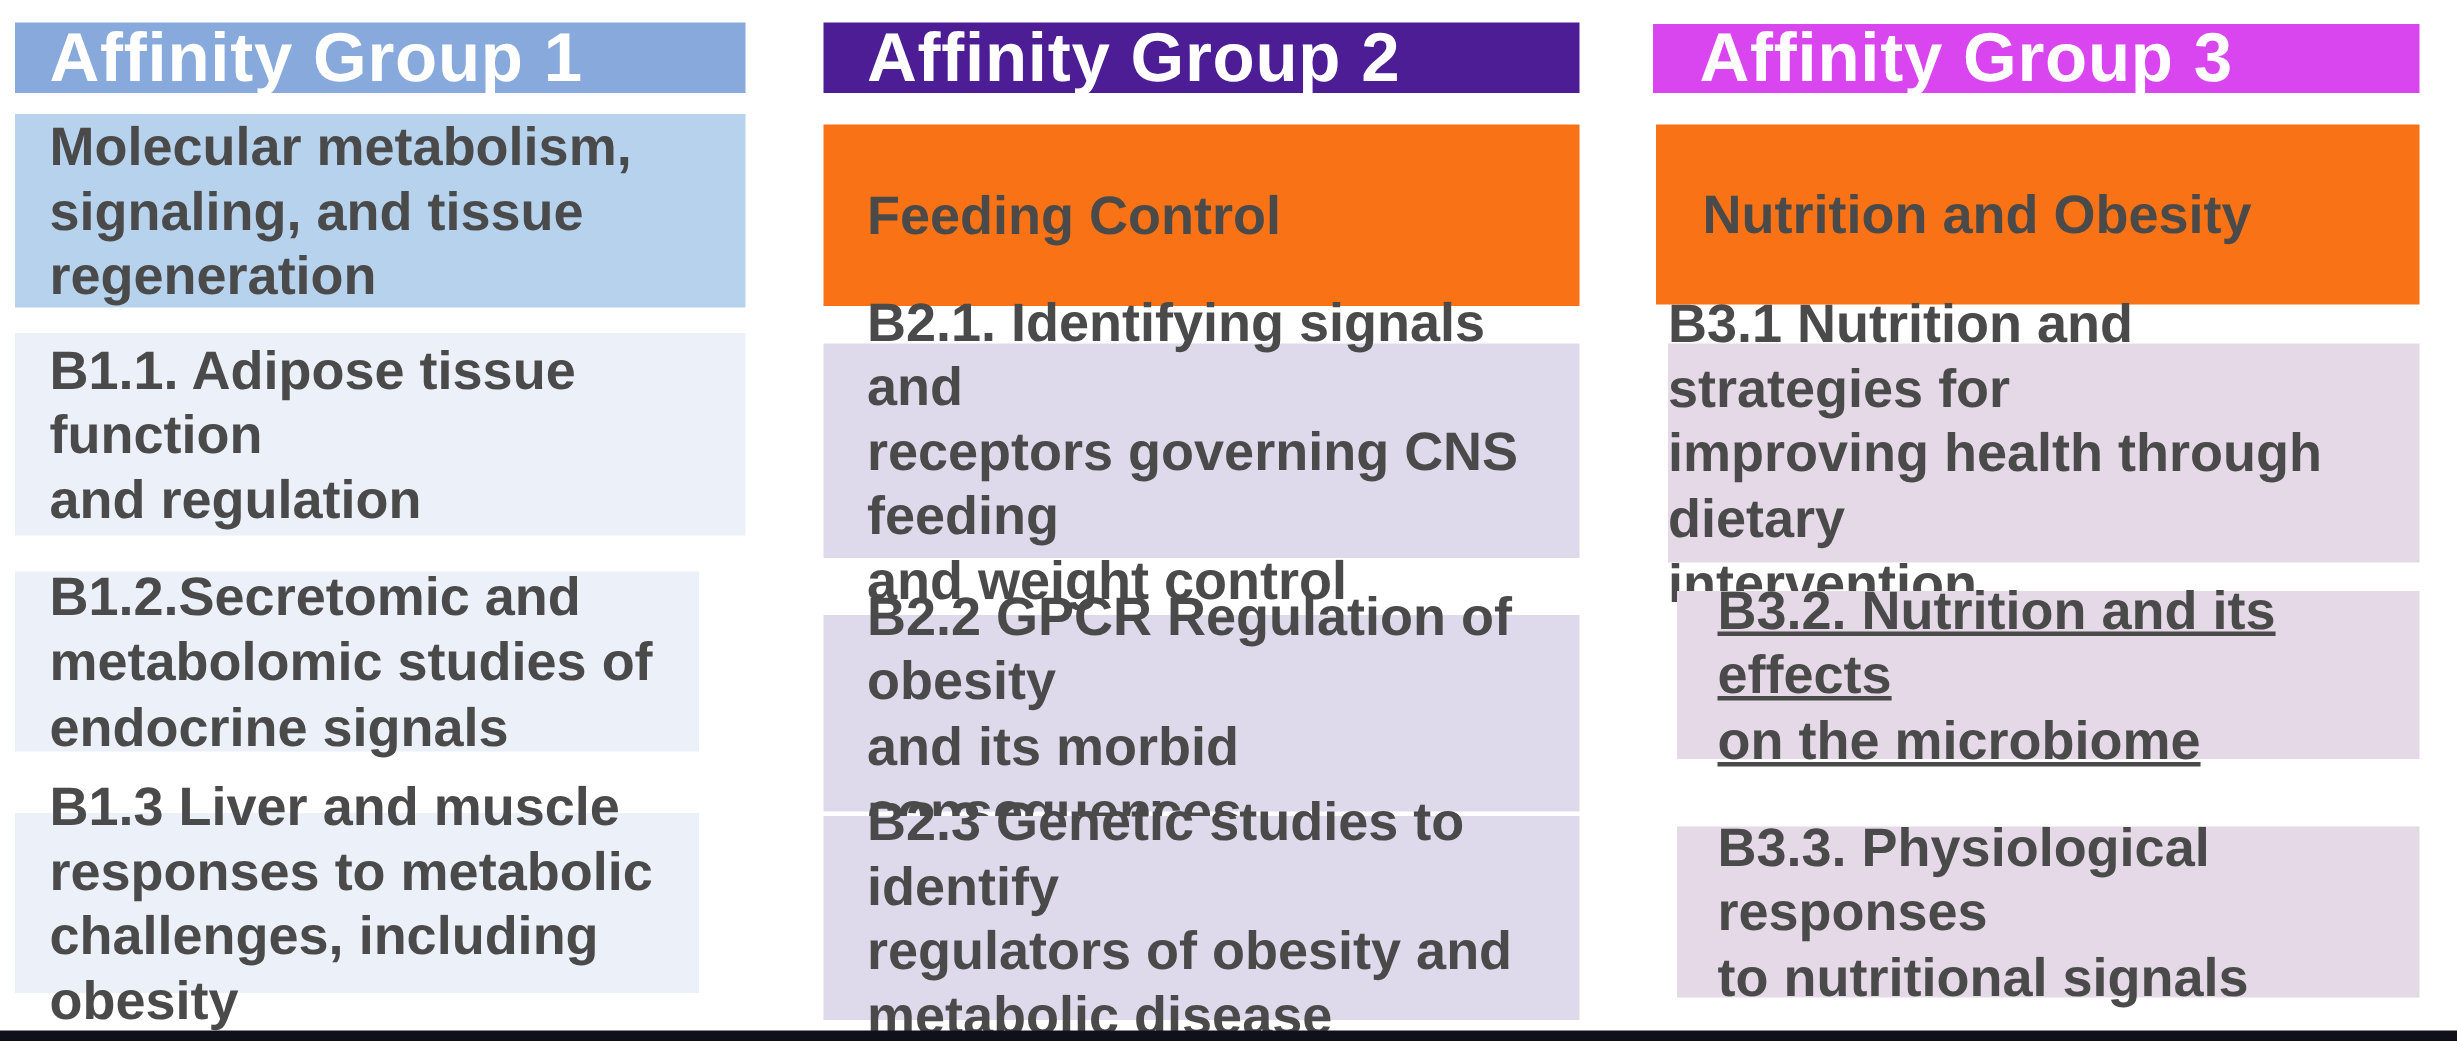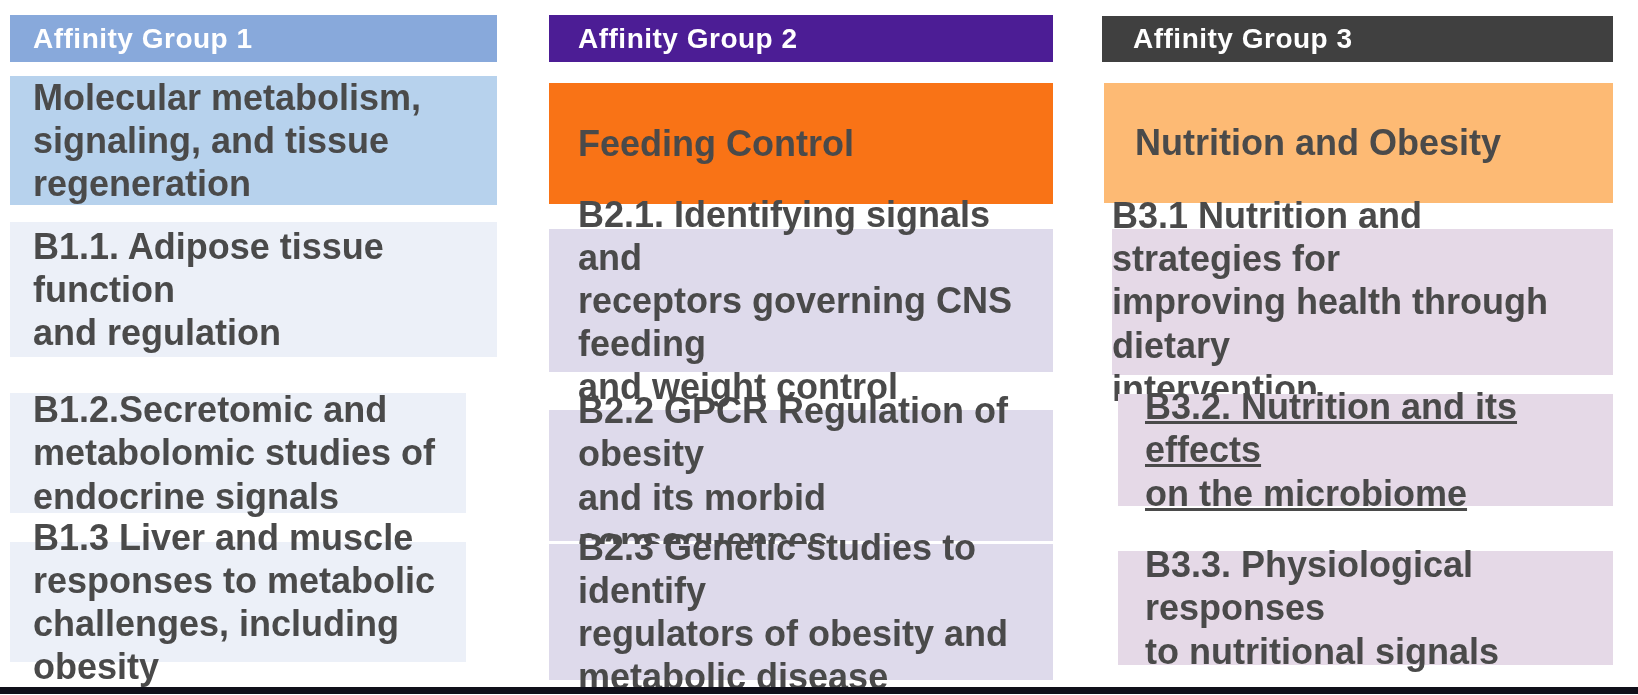--- a/index.html
+++ b/index.html
@@ -13,40 +13,40 @@
   }
   .box {
     position: absolute;
     display: flex;
     align-items: center;
     box-sizing: border-box;
     font-weight: bold;
     color: #4A4A4A;
   }
   .txt { white-space: pre-line; line-height: 1.2; }
-  .hdr { font-size: 28px; color: #ffffff; letter-spacing: 0.5px; }
+  .hdr { font-size: 46px; color: #ffffff; letter-spacing: 0.5px; }
   .body-text { font-size: 36px; }
 
   
   .c1-h { left: 10px;  top: 15px;  width: 487px; height: 47px;  background: #88A9DB; padding-left: 23px; }
   .c1-s { left: 10px;  top: 76px;  width: 487px; height: 129px; background: #B7D2ED; padding-left: 23px; padding-right: 16px; }
   .c1-1 { left: 10px;  top: 222px; width: 487px; height: 135px; background: #ECF0F8; padding-left: 23px; padding-right: 16px; }
-  .c1-2 { left: 10px;  top: 393px; width: 456px; height: 120px; background: #ECF0F8; padding-left: 23px; padding-right: 16px; }
+  .c1-2 { left: 10px;  top: 381px; width: 456px; height: 120px; background: #ECF0F8; padding-left: 23px; padding-right: 16px; }
   .c1-3 { left: 10px;  top: 542px; width: 456px; height: 120px; background: #ECF0F8; padding-left: 23px; padding-right: 16px; }
 
   
   .c2-h { left: 549px; top: 15px;  width: 504px; height: 47px;  background: #4c1d95; padding-left: 29px; }
   .c2-s { left: 549px; top: 83px;  width: 504px; height: 121px; background: #f97316; padding-left: 29px; padding-right: 16px; }
   .c2-1 { left: 549px; top: 229px; width: 504px; height: 143px; background: #DEDAEB; padding-left: 29px; padding-right: 14px; }
   .c2-2 { left: 549px; top: 394px; width: 504px; height: 131px; background: #DEDAEB; padding-left: 29px; padding-right: 14px; margin-top: 16px; }
   .c2-3 { left: 549px; top: 544px; width: 504px; height: 136px; background: #DEDAEB; padding-left: 29px; padding-right: 14px; }
 
   
-  .c3-h { left: 1102px; top: 16px;  width: 511px; height: 46px;  background: #404040; padding-left: 31px; }
-  .c3-s { left: 1104px; top: 83px;  width: 509px; height: 120px; background: #fdba74; padding-left: 31px; padding-right: 14px; }
+  .c3-h { left: 1102px; top: 16px;  width: 511px; height: 46px;  background: #d946ef; padding-left: 31px; }
+  .c3-s { left: 1104px; top: 83px;  width: 509px; height: 120px; background: #f97316; padding-left: 31px; padding-right: 14px; }
   .c3-1 { left: 1112px; top: 229px; width: 501px; height: 146px; background: #E5D9E7; padding-right: 12px; }
   .c3-2 { left: 1118px; top: 394px; width: 495px; height: 112px; background: #E5D9E7; padding-left: 27px; padding-right: 12px; text-decoration: underline; }
   .c3-3 { left: 1118px; top: 551px; width: 495px; height: 114px; background: #E5D9E7; padding-left: 27px; }
 
   .bottom-line {
     position: absolute;
     left: 0; top: 687px;
     width: 1638px; height: 7px;
     background: #10101A;
   }

